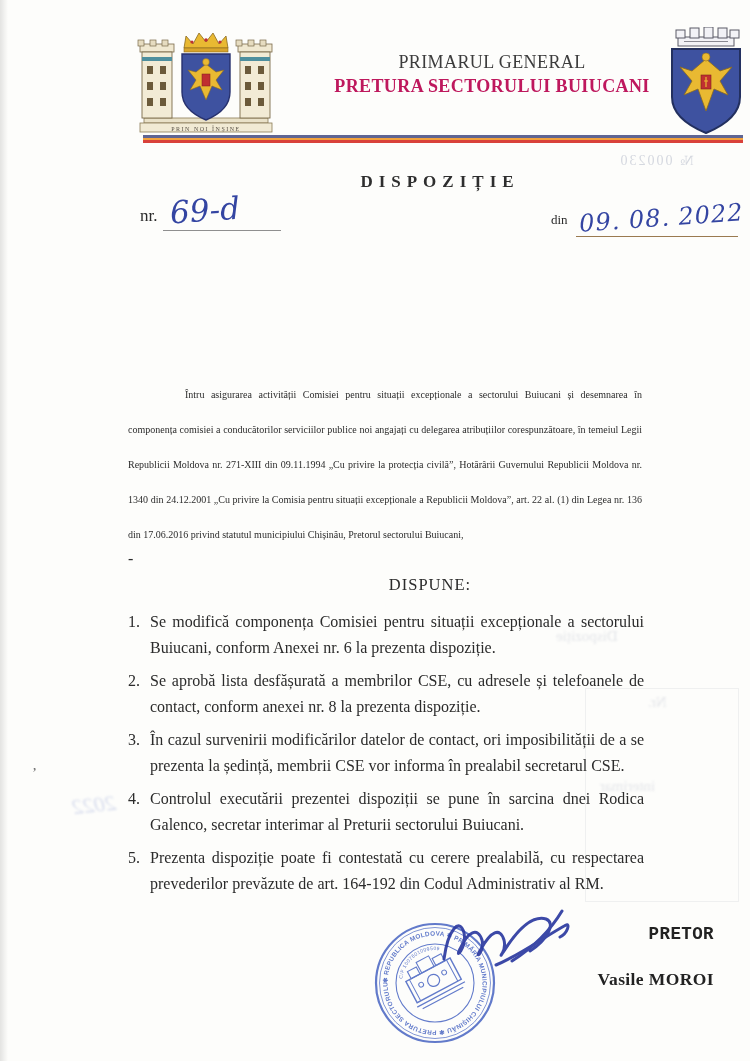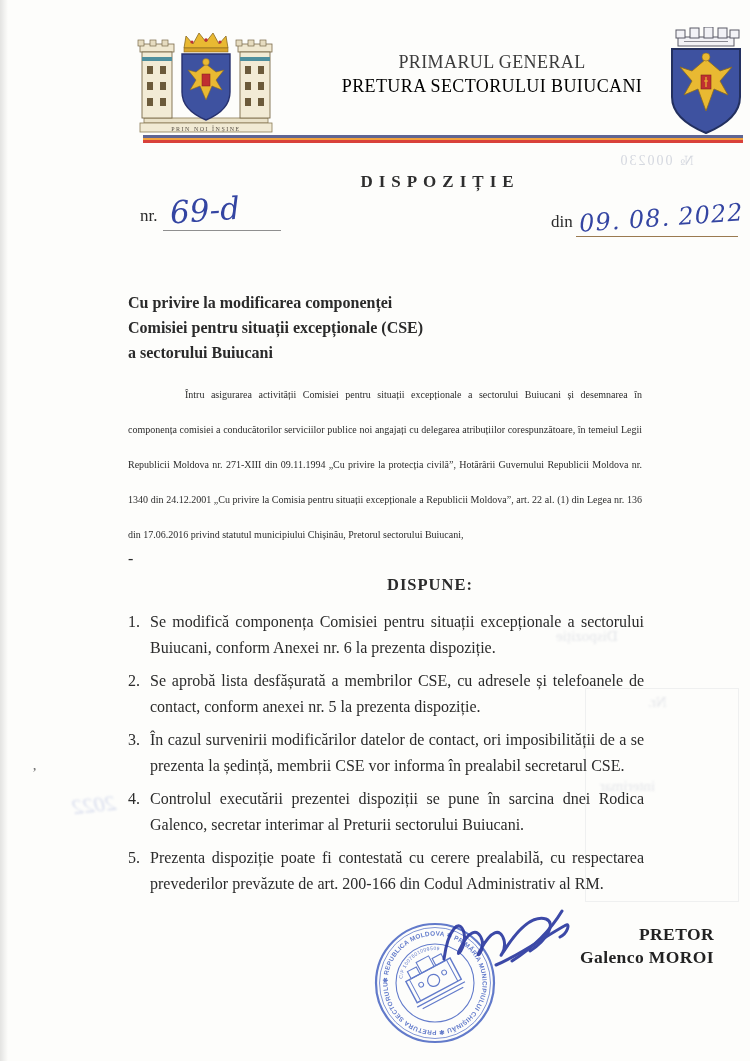--- a/index.html
+++ b/index.html
@@ -8,63 +8,63 @@
     background:#fdfdfb; overflow:hidden;
     font-family:"Liberation Serif","DejaVu Serif",serif; color:#2b2b2b;
   }
   .scan-edge-left{position:absolute;left:0;top:0;width:8px;height:100%;
     background:linear-gradient(to right, rgba(0,0,0,0.10), rgba(0,0,0,0));}
   
   .emblem-left{position:absolute;left:126px;top:30px;width:160px;height:110px;}
   .emblem-right{position:absolute;left:664px;top:27px;width:84px;height:113px;}
   .header-text{position:absolute;left:322px;top:50px;width:340px;text-align:center;
     font-size:18px;line-height:24px;color:#3c3c3c;letter-spacing:0.4px;}
-  .header-text .org-bold{font-weight:normal;color:#000000;}
+  .header-text .org-bold{font-weight:bold;color:#be185d;}
   .tricolor{position:absolute;left:143px;top:135px;width:600px;height:8px;}
   .tricolor div{height:2.6px;}
   .stripe-blue{background:#5f6593;}
   .stripe-yellow{background:#f2a23c;}
   .stripe-red{background:#d9413a;}
   
   .bleed{position:absolute;transform:scaleX(-1);color:#b4bac9;opacity:.55;
     filter:blur(0.6px);font-size:14px;letter-spacing:2px;}
   .bleed-word{position:absolute;transform:scaleX(-1);color:#c3c7d2;opacity:.45;
     filter:blur(0.8px);font-size:15px;}
   .bleed-hand{position:absolute;transform:scaleX(-1) rotate(6deg);color:#7f90cc;opacity:.30;
     filter:blur(1px);font-size:22px;font-style:italic;}
   .bleed-box{position:absolute;border:1px solid rgba(120,130,150,0.10);}
   .margin-mark{position:absolute;left:32px;top:765px;color:#6a6a6a;font-size:15px;}
   
   .doc-title{position:absolute;left:130px;top:172px;width:620px;text-align:center;
     font-weight:bold;font-size:17px;letter-spacing:6px;color:#2e2e2e;}
   .nr-label{position:absolute;left:140px;top:206px;font-size:17px;}
   .nr-line{position:absolute;left:163px;top:230px;width:118px;height:1.4px;background:#8f8f8f;}
   .nr-value{position:absolute;left:170px;top:192px;font-size:31px;}
-  .din-label{position:absolute;left:551px;top:212px;font-size:17px;}
+  .din-label{position:absolute;left:551px;top:212px;font-size:13px;}
   .din-line{position:absolute;left:576px;top:236px;width:162px;height:1.4px;background:#9a7a50;}
   .din-value{position:absolute;left:579px;top:204px;font-size:24px;letter-spacing:1px;}
   .handwriting{font-family:"DejaVu Serif","Liberation Serif",serif;font-style:italic;
     color:#3445a2;transform:rotate(-4deg);white-space:nowrap;}
   
   .subject{position:absolute;left:128px;top:290px;width:420px;
     font-weight:bold;font-size:16px;line-height:25px;color:#2a2a2a;}
   .body-par{position:absolute;left:128px;top:377px;width:514px;
     font-size:10px;line-height:35px;text-align:justify;text-indent:57px;margin:0;}
   .body-dash{position:absolute;left:128px;top:550px;font-size:16px;}
   .dispune{position:absolute;left:120px;top:575px;width:620px;text-align:center;
-    font-weight:bold;font-size:16.5px;letter-spacing:1px;}
+    font-weight:normal;font-size:16.5px;letter-spacing:1px;}
   
   .list{position:absolute;left:128px;top:609px;width:516px;}
   .list-item{display:flex;margin-bottom:8px;font-size:16px;line-height:25.5px;}
   .list-item .num{flex:0 0 22px;}
   .list-item .txt{flex:1;text-align:justify;}
   
   .sig-block{position:absolute;right:36px;top:924px;text-align:right;
     font-weight:bold;font-size:17.5px;letter-spacing:0.4px;color:#222;}
-  .sig-block .sig-title{margin-bottom:2px;}
+  .sig-block .sig-title{margin-bottom:25px;font-family:Liberation Mono, monospace;}
   .stamp{position:absolute;left:370px;top:918px;width:130px;height:130px;opacity:.88;}
   .signature-svg{position:absolute;left:438px;top:903px;width:140px;height:78px;z-index:5;}
 </style>
 </head>
 <body>
 
 <div class="page">
   <div class="scan-edge-left"></div>
 
   <svg class="emblem-left" viewBox="0 0 160 110">
@@ -161,51 +161,46 @@
   <div class="doc-title">DISPOZIȚIE</div>
 
   <span class="nr-label">nr.</span>
   <div class="nr-line"></div>
   <span class="nr-value handwriting">69-d</span>
 
   <span class="din-label">din</span>
   <div class="din-line"></div>
   <span class="din-value handwriting">09. 08. 2022</span>
 
-  <div class="subject">
-    <div>Cu privire la modificarea componenței</div>
-    <div>Comisiei pentru situații excepționale (CSE)</div>
-    <div>a sectorului Buiucani</div>
-  </div>
 
   <p class="body-par">Întru asigurarea activității Comisiei pentru situații excepționale a sectorului Buiucani și desemnarea în componența comisiei a conducătorilor serviciilor publice noi angajați cu delegarea atribuțiilor corespunzătoare, în temeiul Legii Republicii Moldova nr. 271-XIII din 09.11.1994 „Cu privire la protecția civilă”, Hotărârii Guvernului Republicii Moldova nr. 1340 din 24.12.2001 „Cu privire la Comisia pentru situații excepționale a Republicii Moldova”, art. 22 al. (1) din Legea nr. 136 din 17.06.2016 privind statutul municipiului Chișinău, Pretorul sectorului Buiucani,</p>
   <div class="body-dash">-</div>
 
   <div class="dispune">DISPUNE:</div>
 
   <div class="list">
     <div class="list-item">
       <span class="num">1.</span>
       <span class="txt">Se modifică componența Comisiei pentru situații excepționale a sectorului Buiucani, conform Anexei nr. 6 la prezenta dispoziție.</span>
     </div>
     <div class="list-item">
       <span class="num">2.</span>
-      <span class="txt">Se aprobă lista desfășurată a membrilor CSE, cu adresele și telefoanele de contact, conform anexei nr. 5 la prezenta dispoziție.</span>
+      <span class="txt">Se aprobă lista desfășurată a membrilor CSE, cu adresele și telefoanele de contact, conform anexei nr. 8 la prezenta dispoziție.</span>
     </div>
     <div class="list-item">
       <span class="num">3.</span>
       <span class="txt">În cazul survenirii modificărilor datelor de contact, ori imposibilității de a se prezenta la ședință, membrii CSE vor informa în prealabil secretarul CSE.</span>
     </div>
     <div class="list-item">
       <span class="num">4.</span>
       <span class="txt">Controlul executării prezentei dispoziții se pune în sarcina dnei Rodica Galenco, secretar interimar al Preturii sectorului Buiucani.</span>
     </div>
     <div class="list-item">
       <span class="num">5.</span>
-      <span class="txt">Prezenta dispoziție poate fi contestată cu cerere prealabilă, cu respectarea prevederilor prevăzute de art. 200-166 din Codul Administrativ al RM.</span>
+      <span class="txt">Prezenta dispoziție poate fi contestată cu cerere prealabilă, cu respectarea prevederilor prevăzute de art. 164-192 din Codul Administrativ al RM.</span>
     </div>
   </div>
 
   <svg class="stamp" viewBox="0 0 130 130">
     <g fill="none" stroke="#4d69c4">
       <circle cx="65" cy="65" r="59" stroke-width="2.2"></circle>
       <circle cx="65" cy="65" r="55.5" stroke-width="0.8"></circle>
       <circle cx="65" cy="65" r="39" stroke-width="1.1"></circle>
     </g>
     <defs>
@@ -235,15 +230,15 @@
   <svg class="signature-svg" viewBox="0 0 140 78">
     <g fill="none" stroke="#2c3aa0" stroke-width="3" stroke-linecap="round" stroke-linejoin="round" opacity="0.92">
       <path d="M6,56 C10,26 22,14 26,30 C29,44 16,58 22,46 C30,28 40,24 44,37 C47,49 35,58 43,46 C53,28 62,24 66,37 C69,49 58,58 66,48 C80,26 94,12 108,16 C118,20 110,36 92,48"></path>
       <path d="M124,8 C112,28 96,44 74,58"></path>
       <path d="M58,62 C82,52 106,34 128,22 C132,20 130,30 122,34"></path>
     </g>
   </svg>
 
   <div class="sig-block">
     <div class="sig-title">PRETOR</div>
-    <div>Galenco MOROI</div>
+    <div>Vasile MOROI</div>
   </div>
 </div>
 
 </body></html>

